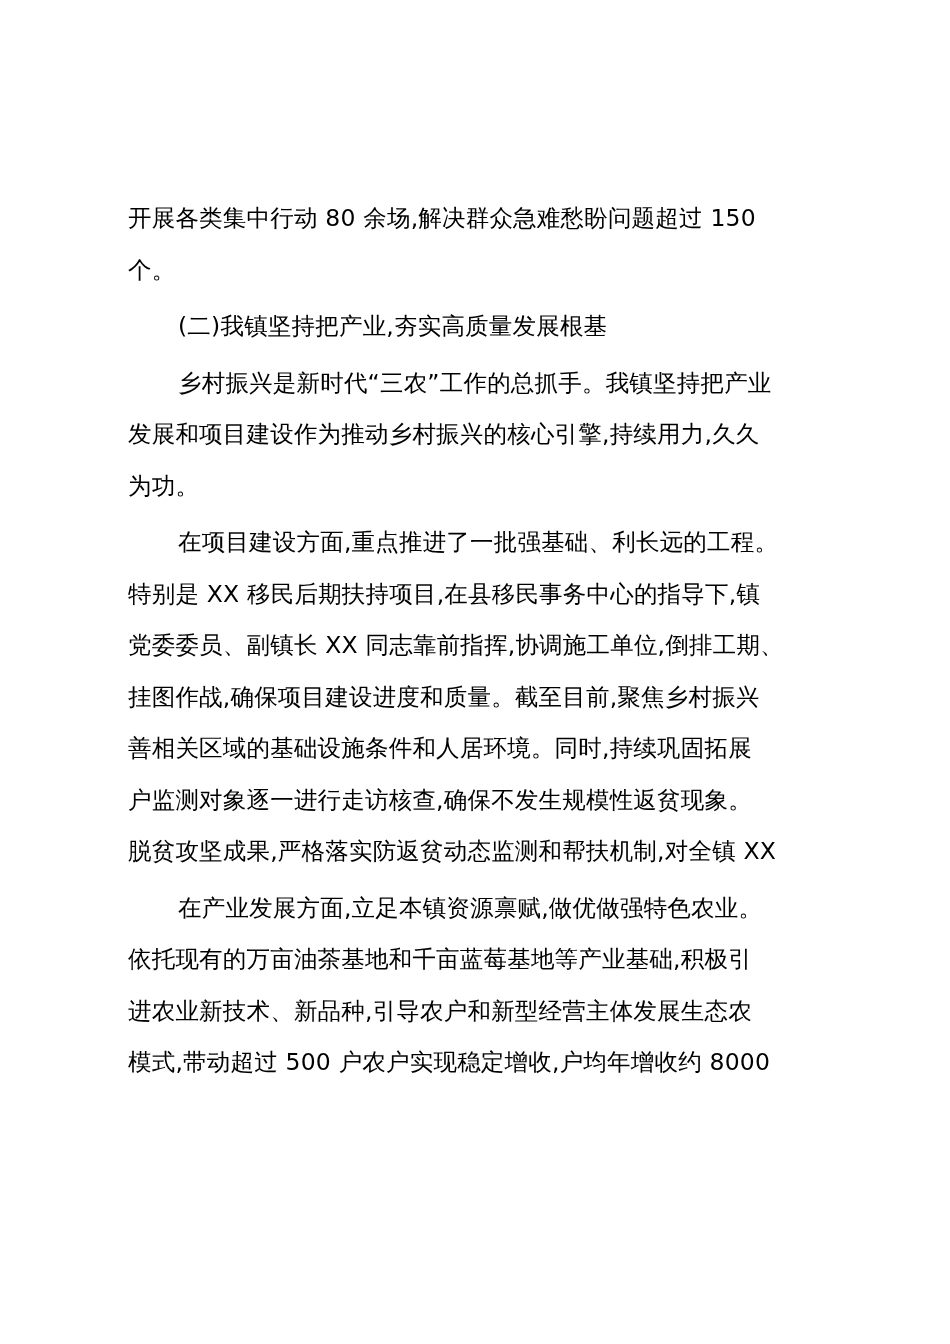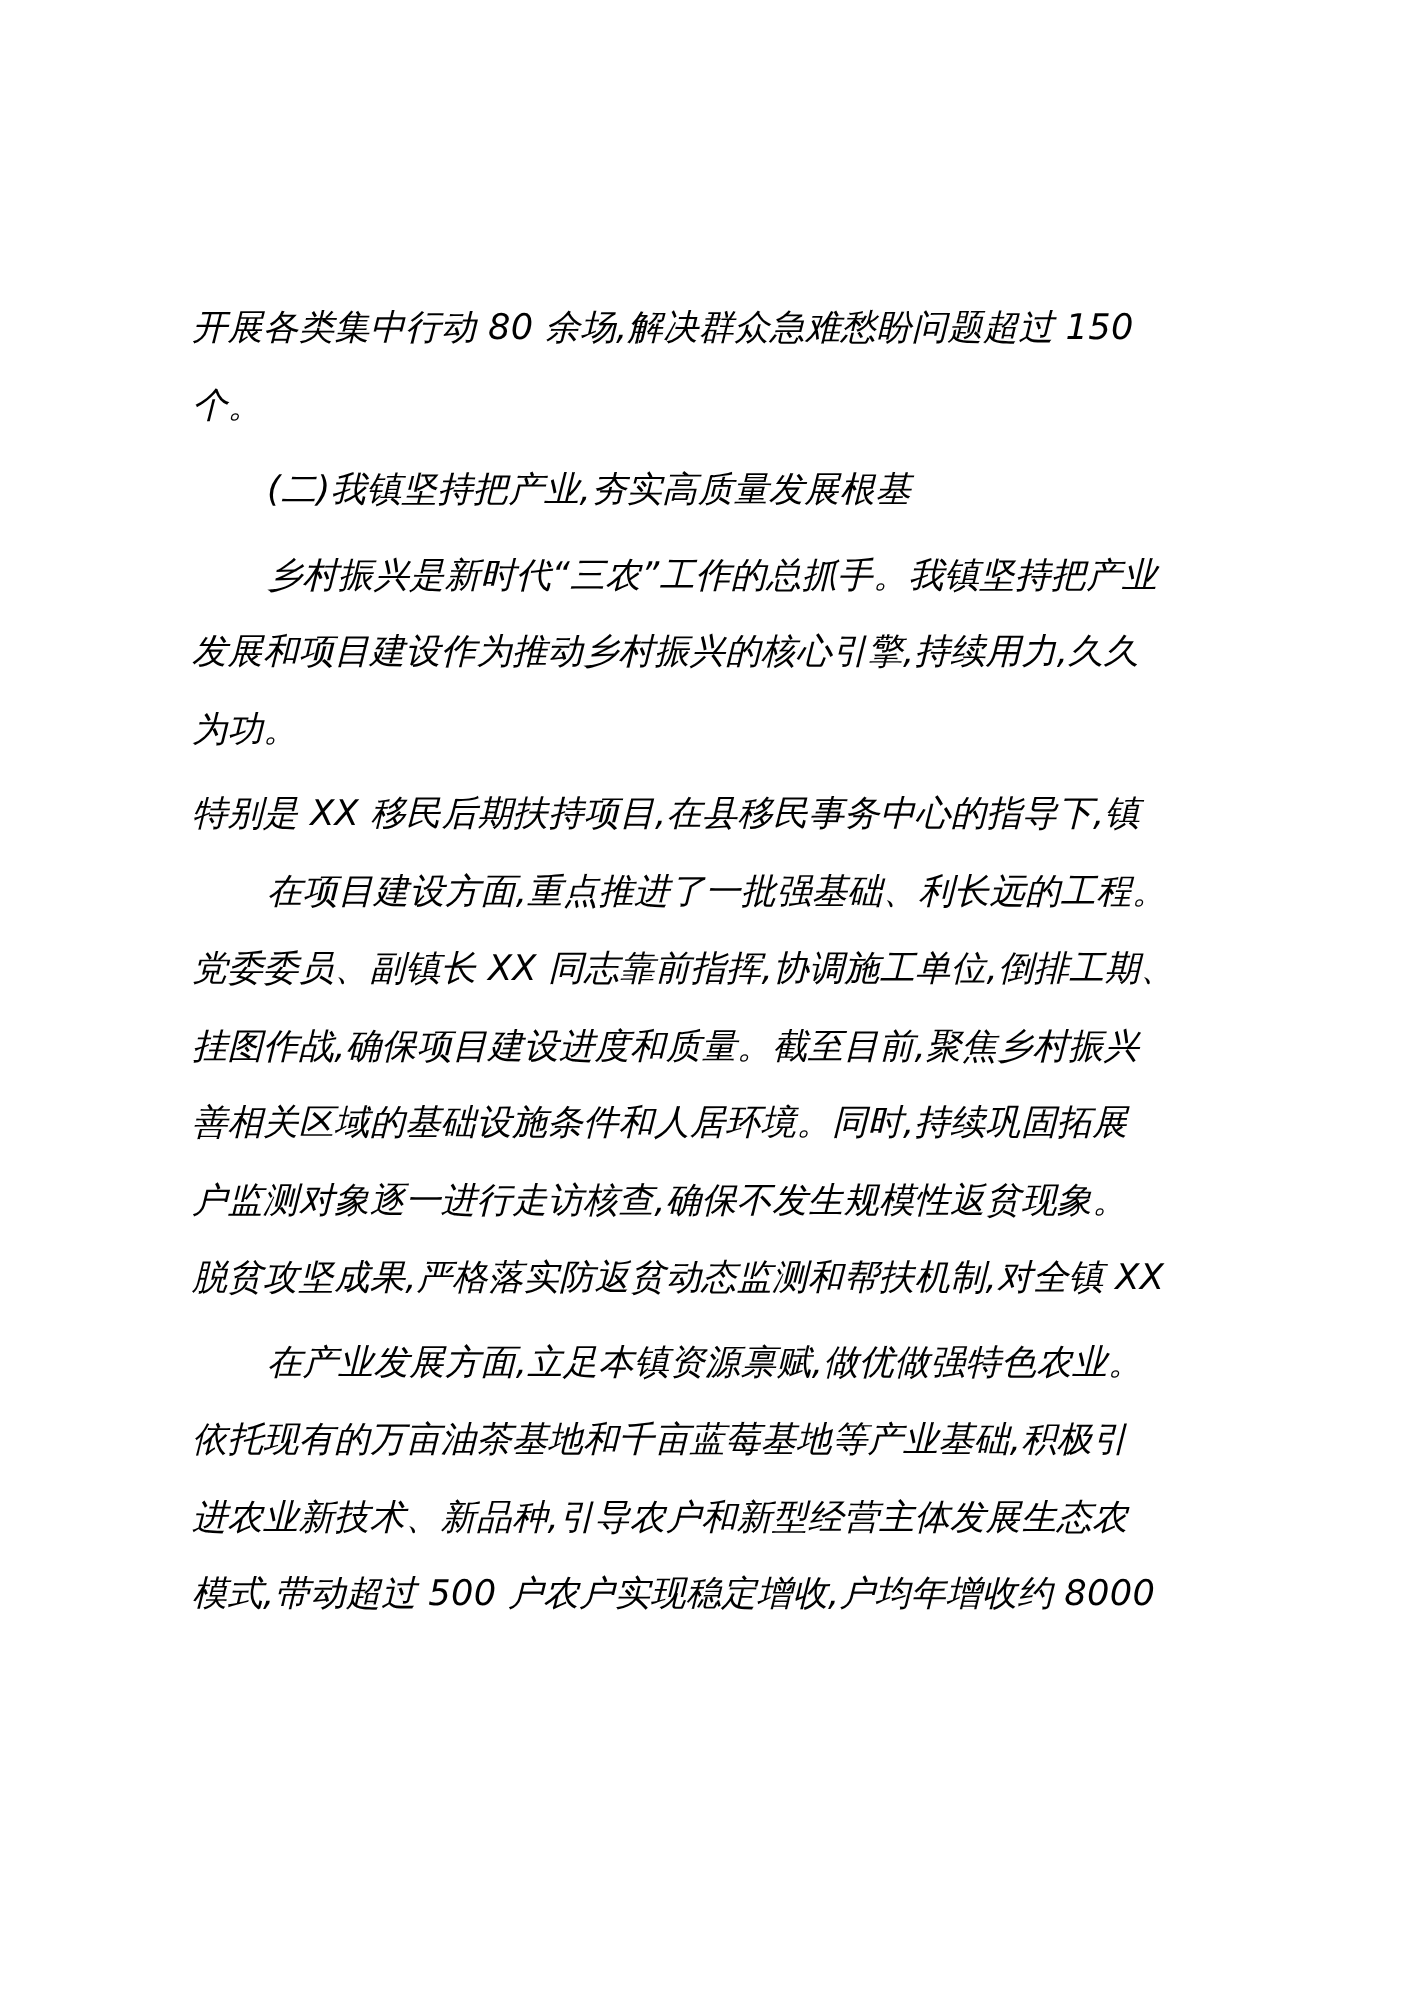--- a/index.html
+++ b/index.html
@@ -22,21 +22,20 @@
     width: 700px;
   }
   .para {
     margin: 0;
     font-size: 23.5px;
     line-height: 51.5px;
     text-align: justify;
     text-justify: inter-character;
     letter-spacing: 0.2px;
     word-break: break-all;
-    font-style: italic;
   }
   .para + .para {
     margin-top: 5px;
   }
   .indent {
     text-indent: 50px;
   }
   .line {
     display: block;
     white-space: nowrap;
@@ -56,22 +55,22 @@
     <span class="line">(二)我镇坚持把产业,夯实高质量发展根基</span>
   </p>
 
   <p class="para indent">
     <span class="line">乡村振兴是新时代“三农”工作的总抓手。我镇坚持把产业</span>
     <span class="line" style="text-indent:0">发展和项目建设作为推动乡村振兴的核心引擎,持续用力,久久</span>
     <span class="line" style="text-indent:0">为功。</span>
   </p>
 
   <p class="para indent">
+    <span class="line">在项目建设方面,重点推进了一批强基础、利长远的工程。</span>
     <span class="line" style="text-indent:0">特别是 XX 移民后期扶持项目,在县移民事务中心的指导下,镇</span>
-    <span class="line">在项目建设方面,重点推进了一批强基础、利长远的工程。</span>
     <span class="line" style="text-indent:0">党委委员、副镇长 XX 同志靠前指挥,协调施工单位,倒排工期、</span>
     <span class="line" style="text-indent:0">挂图作战,确保项目建设进度和质量。截至目前,聚焦乡村振兴</span>
     <span class="line" style="text-indent:0">善相关区域的基础设施条件和人居环境。同时,持续巩固拓展</span>
     <span class="line" style="text-indent:0">户监测对象逐一进行走访核查,确保不发生规模性返贫现象。</span>
     <span class="line" style="text-indent:0">脱贫攻坚成果,严格落实防返贫动态监测和帮扶机制,对全镇 XX</span>
   </p>
 
   <p class="para indent">
     <span class="line">在产业发展方面,立足本镇资源禀赋,做优做强特色农业。</span>
     <span class="line" style="text-indent:0">依托现有的万亩油茶基地和千亩蓝莓基地等产业基础,积极引</span>

